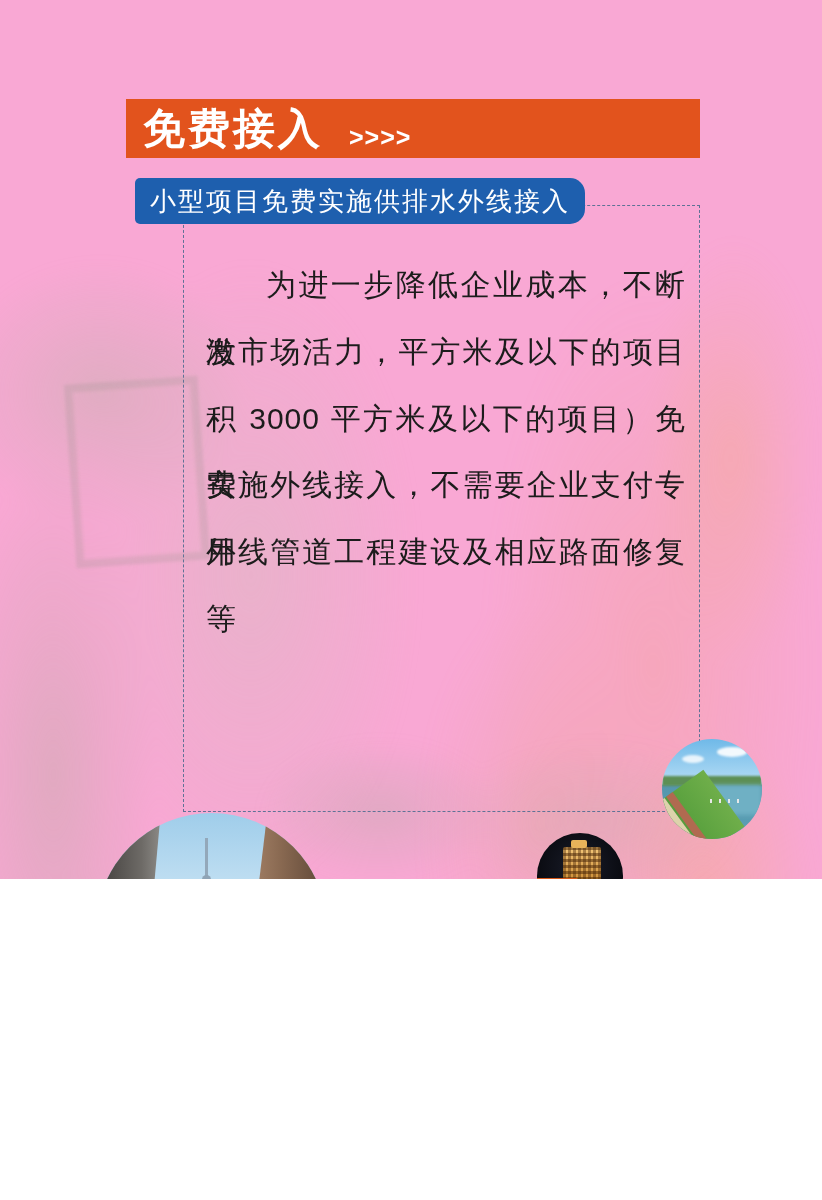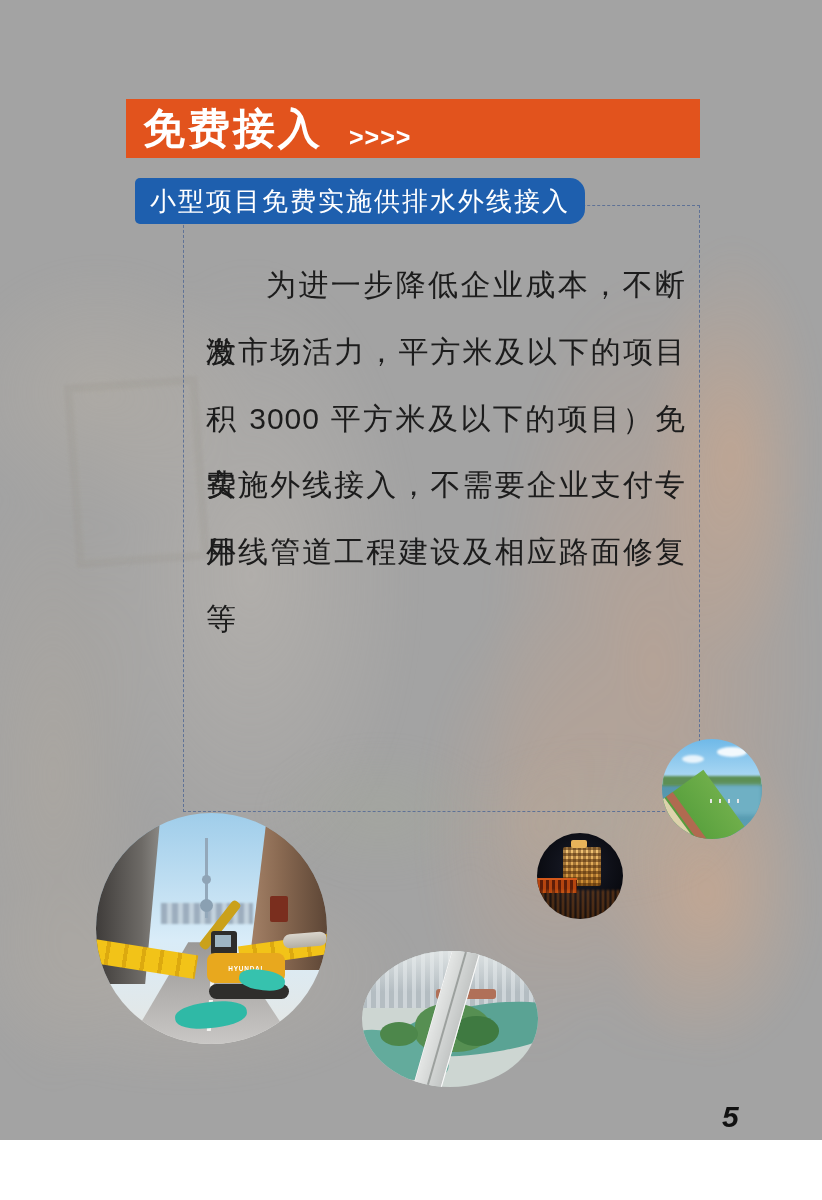--- a/index.html
+++ b/index.html
@@ -1,18 +1,18 @@
 <!DOCTYPE html>
 <html><head>
 <meta charset="utf-8">
 <style>
   html,body{margin:0;padding:0;background:#ffffff;}
   .page{
-    position:relative;width:822px;height:1140px;margin:0 auto;
-    background:#a3a3a3;overflow:hidden;
+    position:relative;width:822px;height:879px;margin:0 auto;
+    background:#f9a8d4;overflow:hidden;
     font-family:"Liberation Sans",sans-serif;
   }
   
   .bg-left{
     position:absolute;left:-50px;top:260px;width:470px;height:830px;z-index:0;
     background:
       radial-gradient(closest-side at 32% 16%, rgba(188,180,168,.40), transparent),
       radial-gradient(closest-side at 64% 38%, rgba(204,196,186,.34), transparent),
       radial-gradient(closest-side at 22% 62%, rgba(182,172,158,.36), transparent),
       radial-gradient(closest-side at 50% 86%, rgba(198,186,170,.30), transparent);

